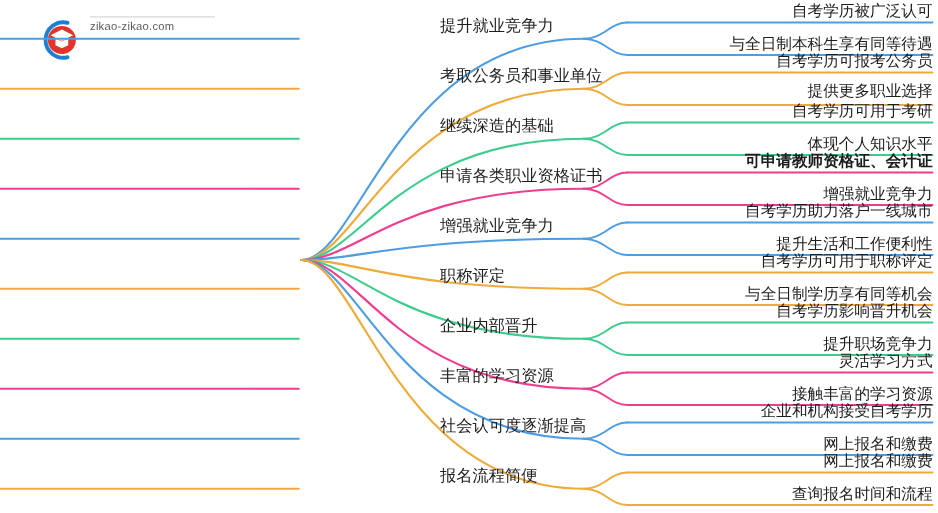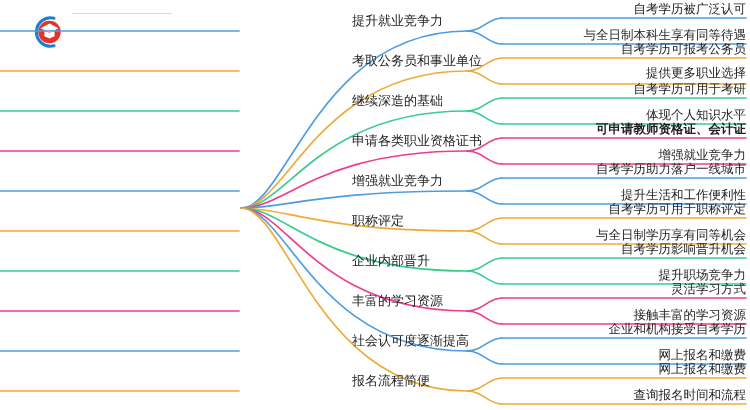--- a/index.html
+++ b/index.html
@@ -110,20 +110,21 @@
 
   <div class="logo">
     <svg class="logo-mark" viewBox="0 0 38 36">
       <path d="M26 4.2 A14.2 14.2 0 1 0 26 31.8" fill="none" stroke="#1b7fd4" stroke-width="3.1" stroke-linecap="round"></path>
       <circle cx="21.5" cy="18" r="11.2" fill="#e2342c"></circle>
       <path d="M12.5 14.2 L21.5 9.6 L30.5 14.2 L21.5 18.8 Z" fill="#ffffff"></path>
       <path d="M16.4 16.6 L16.4 22.2 L21.5 24.6 L26.6 22.2 L26.6 16.6 L21.5 19.1 Z" fill="#ffffff"></path>
     </svg>
     <div class="logo-text-wrap">
       <div class="logo-rule"></div>
+      <div class="logo-sub">zikao-zikao.com</div>
     </div>
   </div>
 
   <svg id="wires" viewBox="0 0 750 410">
       <path d="M 241 208 C 287 208, 317 31, 467 31" fill="none" stroke="#4d9de0" stroke-width="1.7" stroke-linecap="round"></path>
       <line x1="0" y1="31" x2="239" y2="31" stroke="#4d9de0" stroke-width="1.7" stroke-linecap="round"></line>
       <path d="M 467 31 C 483 31, 488 18, 502 18" fill="none" stroke="#4d9de0" stroke-width="1.6" stroke-linecap="round"></path>
       <line x1="502" y1="18" x2="746" y2="18" stroke="#4d9de0" stroke-width="1.6" stroke-linecap="round"></line>
       <path d="M 467 31 C 483 31, 488 44, 502 44" fill="none" stroke="#4d9de0" stroke-width="1.6" stroke-linecap="round"></path>
       <line x1="502" y1="44" x2="746" y2="44" stroke="#4d9de0" stroke-width="1.6" stroke-linecap="round"></line>

